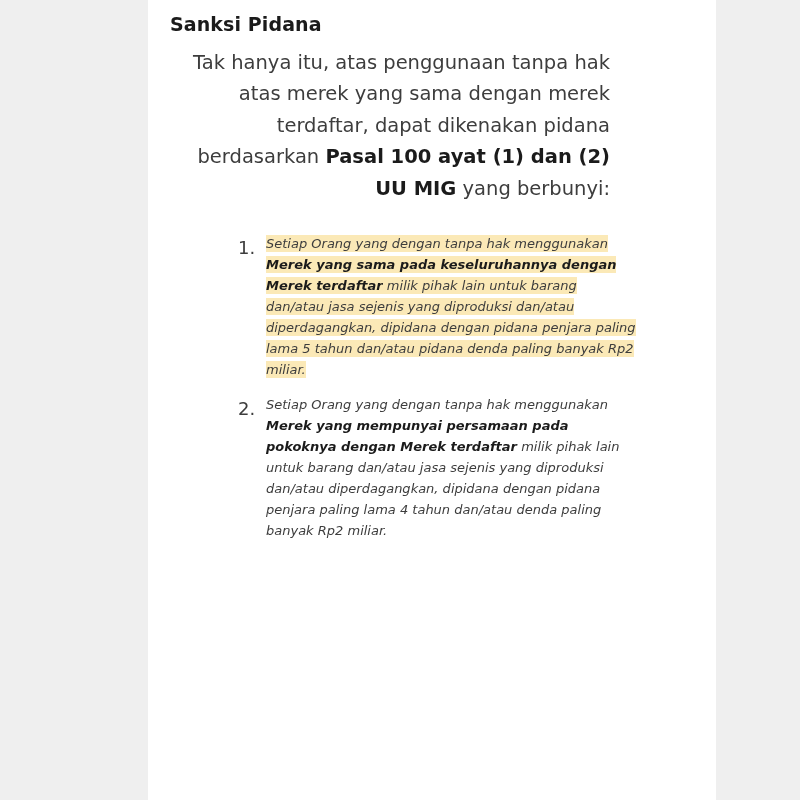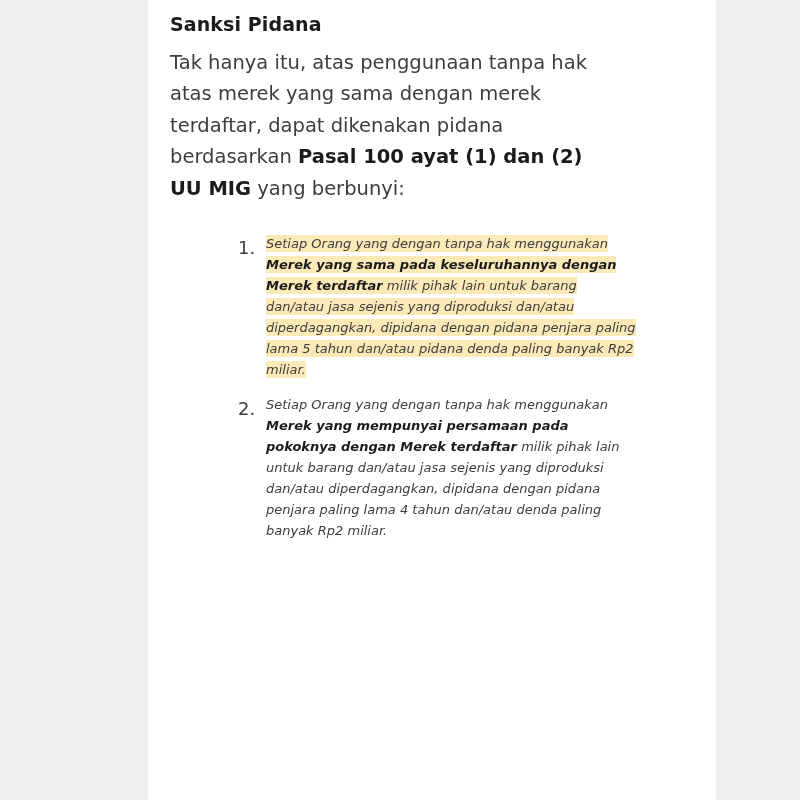--- a/index.html
+++ b/index.html
@@ -31,20 +31,21 @@
     letter-spacing: 0.1px;
     margin: 2px 0 10px 0;
     line-height: 1.3;
   }
   .intro {
     font-size: 19.5px;
     color: #3d3d3d;
     line-height: 1.62;
     margin: 0 0 6px 0;
     max-width: 440px;
+    text-align: right;
   }
   .intro b {
     color: #1b1b1b;
     font-weight: bold;
   }
   ol.list {
     margin: 28px 0 0 0;
     padding-left: 96px;
     list-style: none;
     counter-reset: item;

